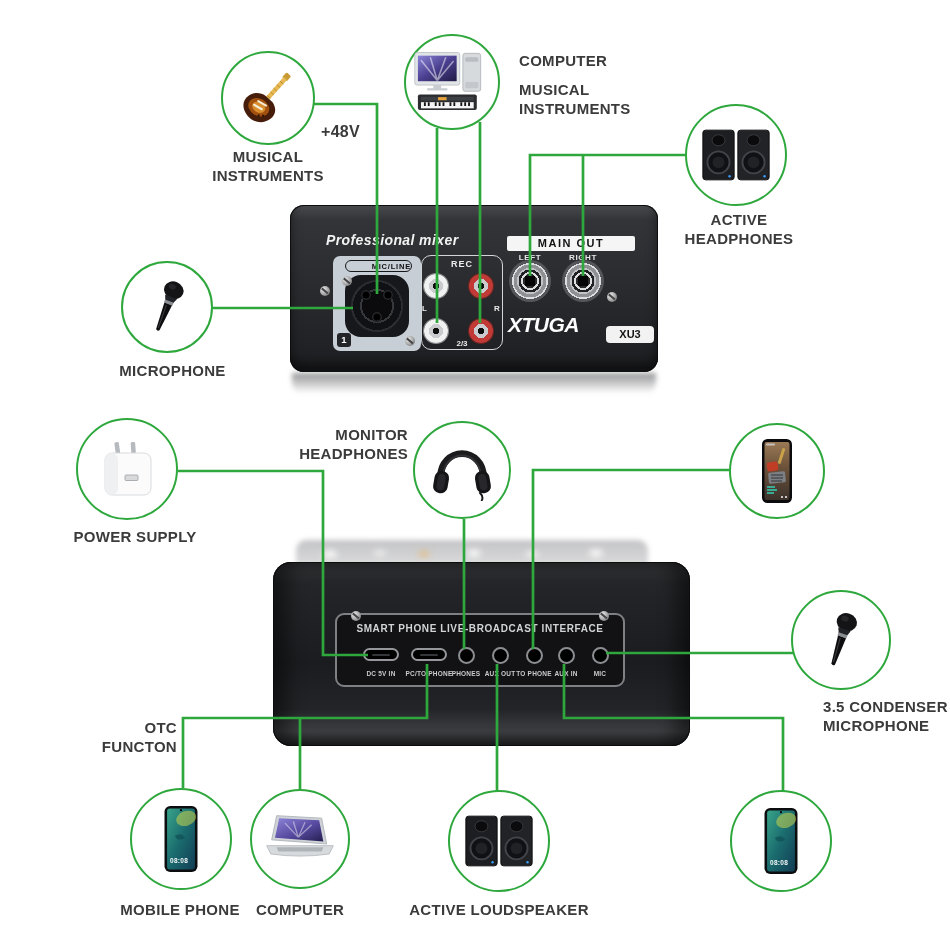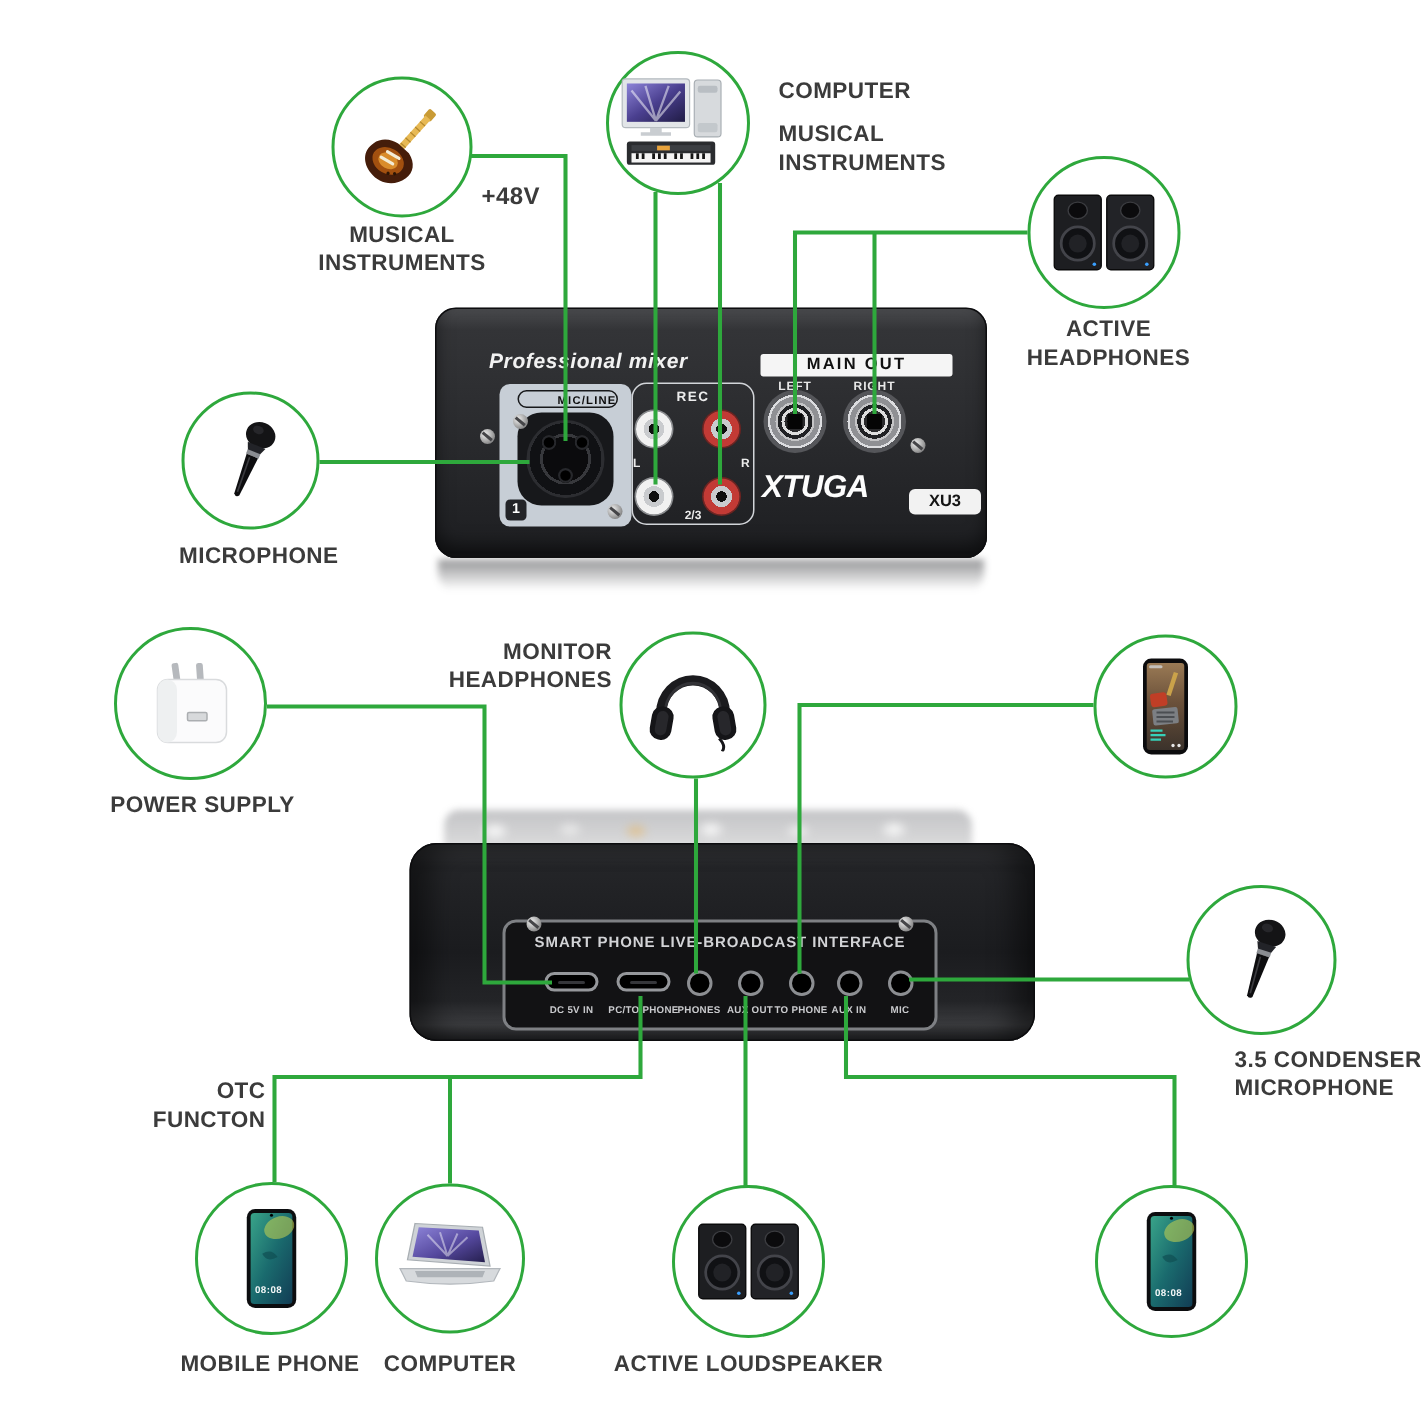--- a/index.html
+++ b/index.html
@@ -56,21 +56,21 @@
   .rec-mark{position:absolute;font-size:8px;font-weight:800;color:#ececec;}
   .brand{position:absolute;left:218px;top:108px;font-size:21px;font-weight:900;font-style:italic;
       color:#fdfdfd;letter-spacing:-.5px;}
   .model-badge{position:absolute;left:289px;top:121px;width:48px;height:17px;background:#f2f2f2;
       border-radius:4px;text-align:center;line-height:17px;font-size:11px;font-weight:800;color:#141414;margin-left:27px;}
   .screw{position:absolute;width:10px;height:10px;border-radius:50%;
       background:radial-gradient(circle at 35% 35%,#f0f0f0,#9a9a9a 60%,#5d5d5f);}
   .screw::after{content:"";position:absolute;left:1px;top:4px;width:8px;height:1.5px;background:#454548;
       transform:rotate(40deg);}
   
-  .mixer-bottom{position:absolute;left:273px;top:562px;width:417px;height:132px;border-radius:18px;
+  .mixer-bottom{position:absolute;left:273px;top:562px;width:417px;height:184px;border-radius:18px;
       background:linear-gradient(180deg,#38393c 0%,#242528 12%,#1b1c1f 55%,#232427 80%,#3e3f42 92%,#27282b 100%);
       box-shadow:inset 0 0 0 1px #0c0c0e, inset 14px 0 18px rgba(0,0,0,.45), inset -14px 0 18px rgba(0,0,0,.45);}
   .blur-knobs{position:absolute;left:296px;top:540px;width:352px;height:25px;border-radius:10px 10px 0 0;
       background:
         radial-gradient(ellipse 15px 10px at 34px 14px,rgba(255,255,255,.95),rgba(255,255,255,0) 70%),
         radial-gradient(ellipse 14px 9px at 84px 13px,rgba(240,240,240,.85),rgba(255,255,255,0) 70%),
         radial-gradient(ellipse 13px 9px at 128px 14px,rgba(235,180,90,.55),rgba(255,255,255,0) 70%),
         radial-gradient(ellipse 15px 10px at 178px 13px,rgba(255,255,255,.9),rgba(255,255,255,0) 70%),
         radial-gradient(ellipse 14px 9px at 236px 14px,rgba(245,245,245,.85),rgba(255,255,255,0) 70%),
         radial-gradient(ellipse 15px 10px at 300px 13px,rgba(255,255,255,.92),rgba(255,255,255,0) 70%),

